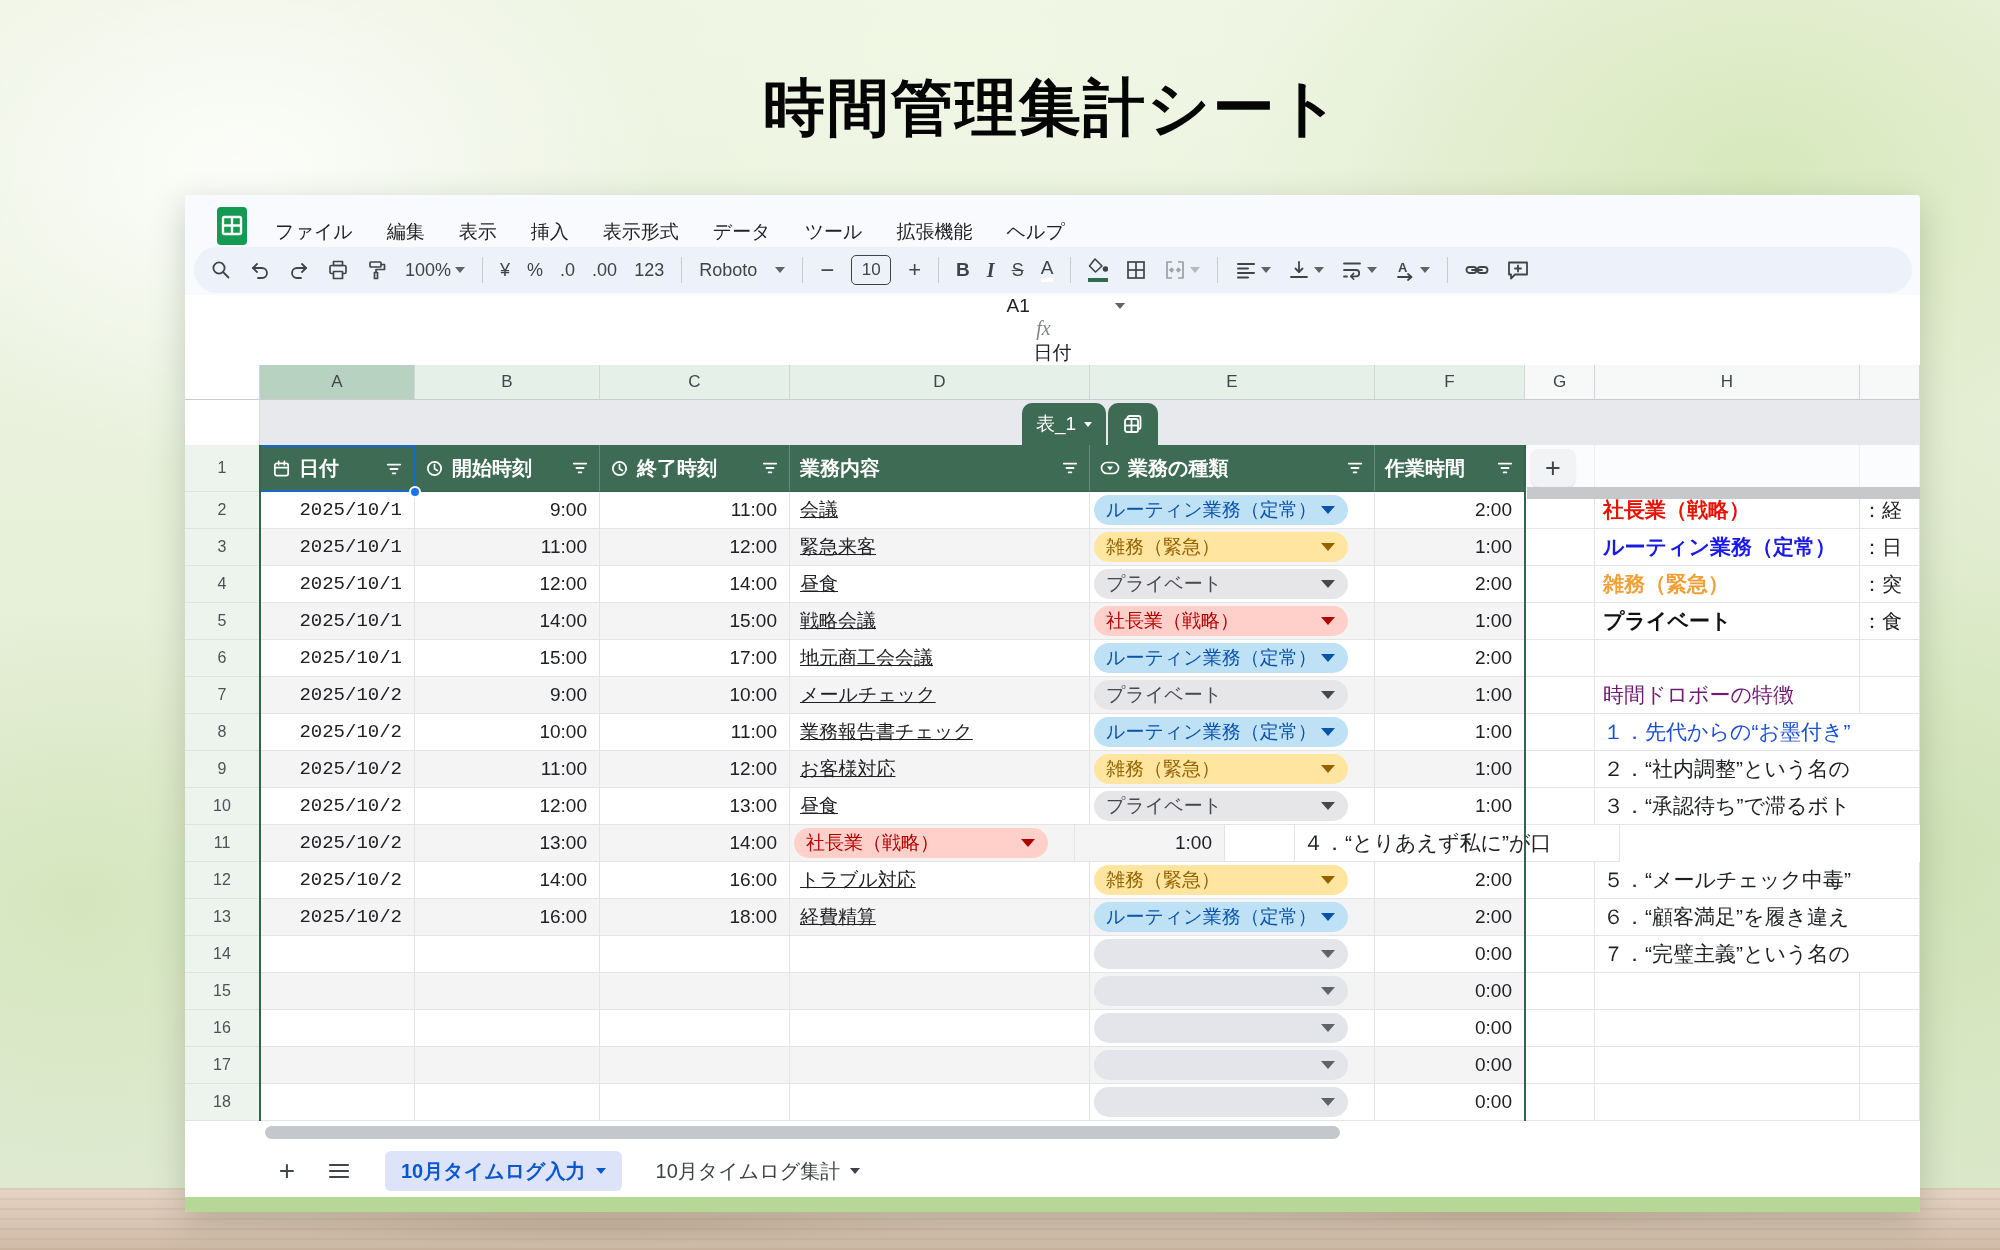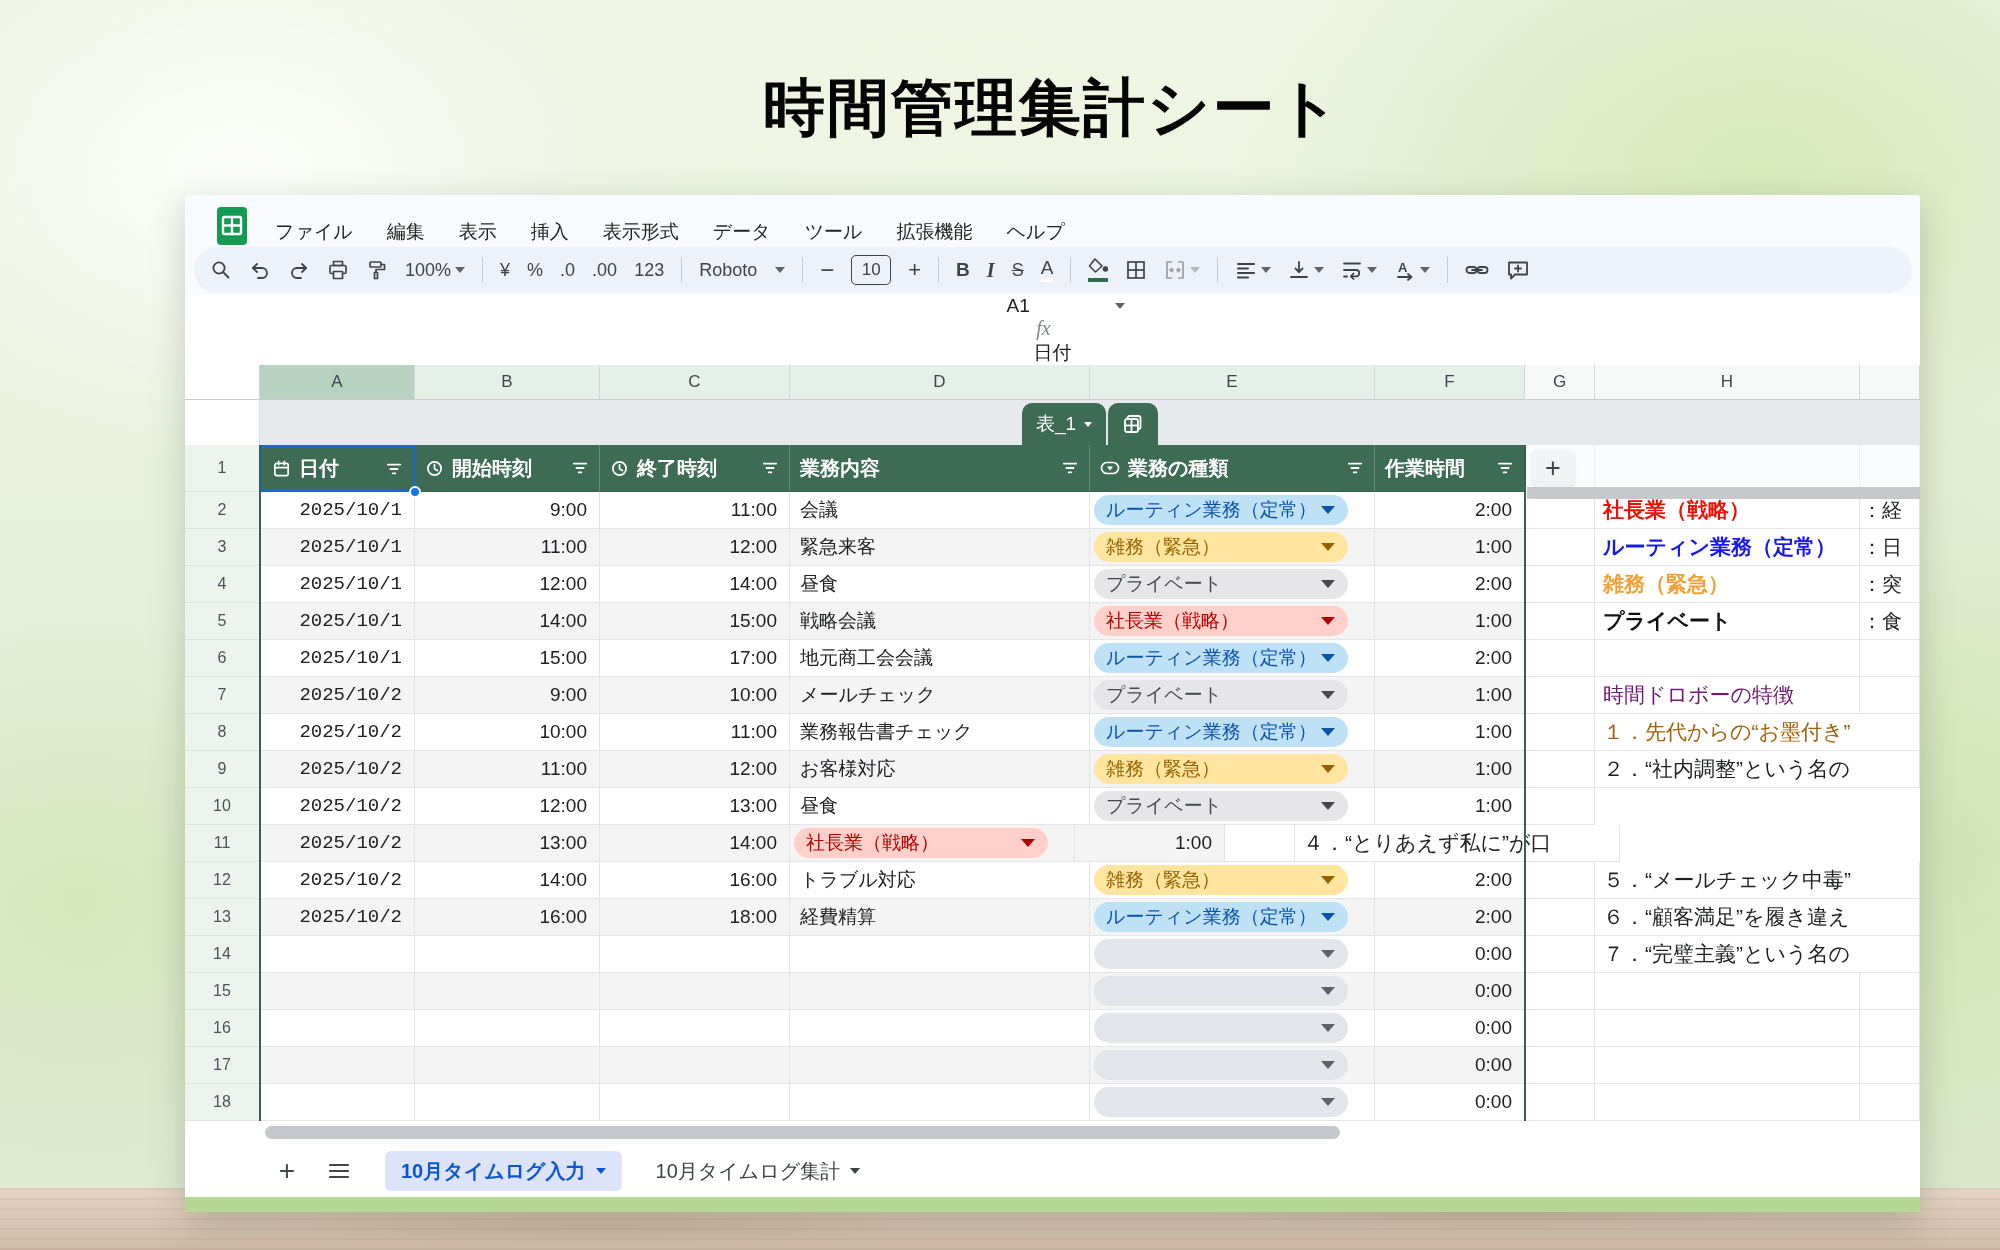--- a/index.html
+++ b/index.html
@@ -63,21 +63,21 @@
   .gr{display:flex;}
   .rh35{height:35px;}.rh45{height:45px;}.rh47{height:47px;}.rh37{height:37px;}
   .c-num{width:75px;}.c-a{width:155px;}.c-b{width:185px;}.c-c{width:190px;}.c-d{width:300px;}
   .c-e{width:285px;}.c-f{width:150px;}.c-g{width:70px;}.c-h{width:265px;}.c-i{width:60px;}.c-hi{width:325px;}
   .cell{box-sizing:border-box;border-right:1px solid #e3e4e6;border-bottom:1px solid #e3e4e6;
     display:flex;align-items:center;font-size:19px;color:#202124;background:#fff;overflow:hidden;flex:0 0 auto;}
   .banded{background:#f4f4f5;}
   .num{background:#edf4ee;color:#4c5257;font-size:16px;justify-content:center;border-right:1px solid #d5dcd6;border-bottom:1px solid #dfe4df;}
   .val-r{justify-content:flex-end;padding-right:12px;}
   .pad-a{padding-right:12px;font-family:Liberation Mono, monospace;}
-  .val-l{padding-left:10px;}
+  .val-l{padding-left:10px;text-decoration:underline;}
   
   .ch{justify-content:center;font-size:17px;color:#40464b;background:#f7f9f9;
     border-right:1px solid #d2d6d9;border-bottom:1px solid #c8cccf;}
   .ch-corner{background:#ffffff;}
   .ch-sel{background:#b7d2c1;}
   .ch-green{background:#e5f0e8;}
   
   .band{background:#e8e9ec;border-bottom:0;display:flex;align-items:flex-end;}
   .band-left{background:#fff;border-right:1px solid #d5dcd6;}
   .tchip{height:42px;background:#3d6b53;color:#fff;display:flex;align-items:center;
@@ -536,21 +536,21 @@
           <div class="cell c-c val-r">11:00</div>
           <div class="cell c-d val-l">業務報告書チェック</div>
           <div class="cell c-e">
             <div class="pill" style="background: rgb(191, 225, 246); color: rgb(10, 83, 168);">
               <span>ルーティン業務（定常）</span>
               <div class="tri" style="border-top-color: rgb(10, 83, 168);"></div>
             </div>
           </div>
           <div class="cell c-f val-r">1:00</div>
           <div class="cell c-g"></div>
-          <div class="cell note c-hi" style="color: #a16207; font-weight: 400;">１．先代からの“お墨付き”</div>
+          <div class="cell note c-hi" style="color: #1d4ed8; font-weight: 400;">１．先代からの“お墨付き”</div>
         </div>
         <div class="gr rh37">
           <div class="cell num c-num">9</div>
           <div class="cell c-a val-r pad-a banded">2025/10/2</div>
           <div class="cell c-b val-r banded">11:00</div>
           <div class="cell c-c val-r banded">12:00</div>
           <div class="cell c-d val-l banded">お客様対応</div>
           <div class="cell c-e banded">
             <div class="pill" style="background: rgb(255, 229, 160); color: rgb(148, 99, 0);">
               <span>雑務（緊急）</span>
@@ -568,20 +568,21 @@
           <div class="cell c-c val-r">13:00</div>
           <div class="cell c-d val-l">昼食</div>
           <div class="cell c-e">
             <div class="pill" style="background: rgb(230, 230, 233); color: rgb(69, 72, 77);">
               <span>プライベート</span>
               <div class="tri" style="border-top-color: rgb(69, 72, 77);"></div>
             </div>
           </div>
           <div class="cell c-f val-r">1:00</div>
           <div class="cell c-g"></div>
+          <div class="cell note c-hi" style="color: rgb(31, 32, 35); font-weight: 400;">３．“承認待ち”で滞るボト</div>
         </div>
         <div class="gr rh37">
           <div class="cell num c-num">11</div>
           <div class="cell c-a val-r pad-a banded">2025/10/2</div>
           <div class="cell c-b val-r banded">13:00</div>
           <div class="cell c-c val-r banded">14:00</div>
           <div class="cell c-e banded">
             <div class="pill" style="background: rgb(255, 207, 201); color: rgb(177, 2, 2);">
               <span>社長業（戦略）</span>
               <div class="tri" style="border-top-color: rgb(177, 2, 2);"></div>

